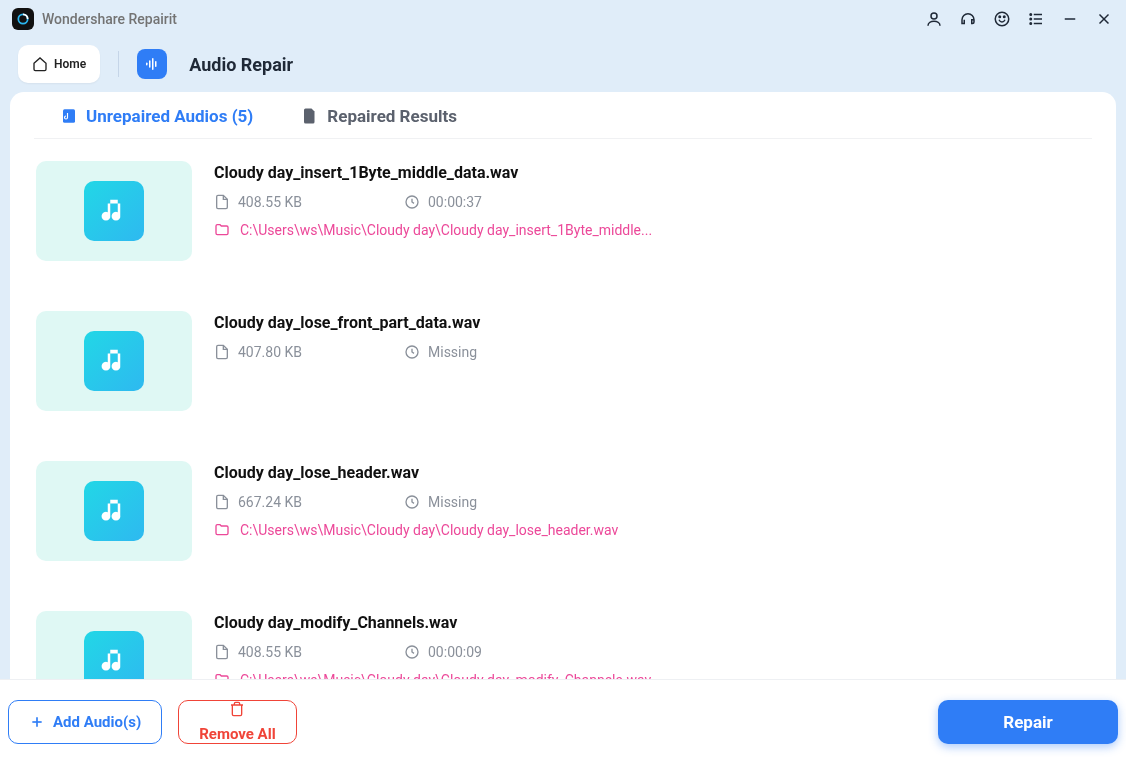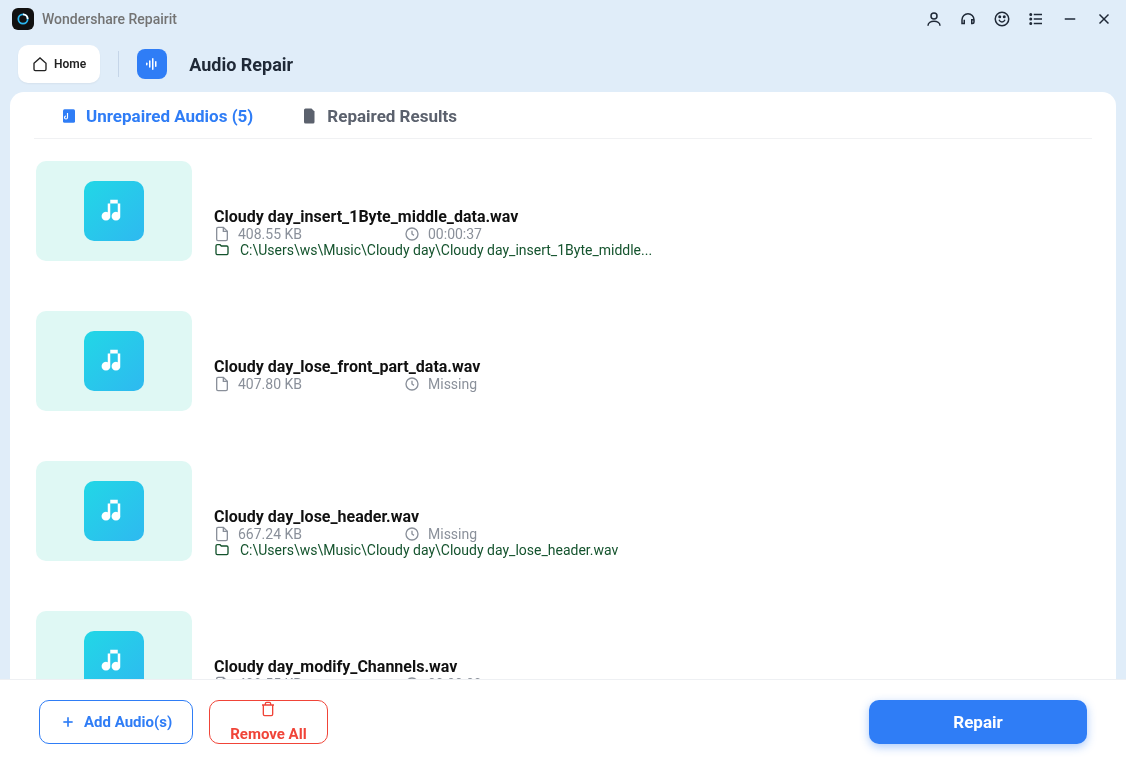--- a/index.html
+++ b/index.html
@@ -34,37 +34,37 @@
 .tab svg { width:18px; height:18px; }
 
 
 .list-scroll { flex: 1 1 auto; overflow-y:auto; padding: 0 24px 0 24px; }
 .list-scroll::-webkit-scrollbar { width:6px; }
 .list-scroll::-webkit-scrollbar-thumb { background:#d6dbe2; border-radius:3px; }
 .item { display:flex; gap:22px; padding: 22px 2px 28px; }
 .thumb { width: 156px; height: 100px; background:#dff8f4; border-radius:10px; display:flex; align-items:center; justify-content:center; flex-shrink:0; }
 .thumb-inner { width:60px; height:60px; background:linear-gradient(135deg,#22d7e6,#2eb9f0); border-radius:10px; display:flex; align-items:center; justify-content:center; }
 .thumb-inner svg { width:30px; height:30px; color:#fff; }
-.item-body { display:flex; flex-direction:column; padding-top:2px;margin-top:44px; }
+.item-body { display:flex; flex-direction:column; gap:12px; padding-top:2px; }
 .item-name { font-size:16px; font-weight:700; color:#111; }
 .item-meta { display:flex; align-items:center; gap:60px; color:#8a909a; font-size:14px; }
 .meta-field { display:flex; align-items:center; gap:8px; min-width:130px; }
 .meta-field svg { width:16px; height:16px; }
-.item-path { display:flex; align-items:center; gap:10px; color:#14532d; font-size:14px; }
+.item-path { display:flex; align-items:center; gap:10px; color:#ec4899; font-size:14px; }
 .item-path svg { width:16px; height:16px; flex-shrink:0; }
 
 
-.bottom-bar { position:absolute; left:0; right:0; bottom:0; height:84px; background:#fff; display:flex; align-items:center; justify-content:space-between; padding: 0 39px; border-top:1px solid #eef0f3; }
+.bottom-bar { position:absolute; left:0; right:0; bottom:0; height:84px; background:#fff; display:flex; align-items:center; justify-content:space-between; padding: 0 8px; border-top:1px solid #eef0f3; }
 .bottom-left { display:flex; gap:16px; }
 .btn { height:44px; border-radius:10px; padding: 0 20px; font-size:15px; font-weight:700; display:flex; align-items:center; gap:8px; cursor:pointer; background:#fff; }
 .btn-add { border:1.5px solid #2f7df6; color:#2f7df6; }
 .btn-add svg { width:16px; height:16px; }
 .btn-remove { border:1.5px solid #f04438; color:#f04438;flex-direction:column; }
 .btn-remove svg { width:16px; height:16px; }
-.btn-repair { width:218px; justify-content:center; background:#2f7df6; color:#fff; border:none; font-size:17px; box-shadow: 0 3px 10px rgba(47,125,246,0.4); }
+.btn-repair { width:180px; justify-content:center; background:#2f7df6; color:#fff; border:none; font-size:17px; box-shadow: 0 3px 10px rgba(47,125,246,0.4); }
 </style>
 </head>
 <body>
 
 <div class="titlebar">
   <div class="titlebar-left">
     <div class="app-logo">
       <svg viewBox="0 0 24 24" fill="none">
           <circle cx="12" cy="12" r="8" stroke="#2bb6ef" stroke-width="3" fill="none"></circle>
           <path d="M12 4 A8 8 0 0 1 20 12" stroke="#fff" stroke-width="3" fill="none"></path>

